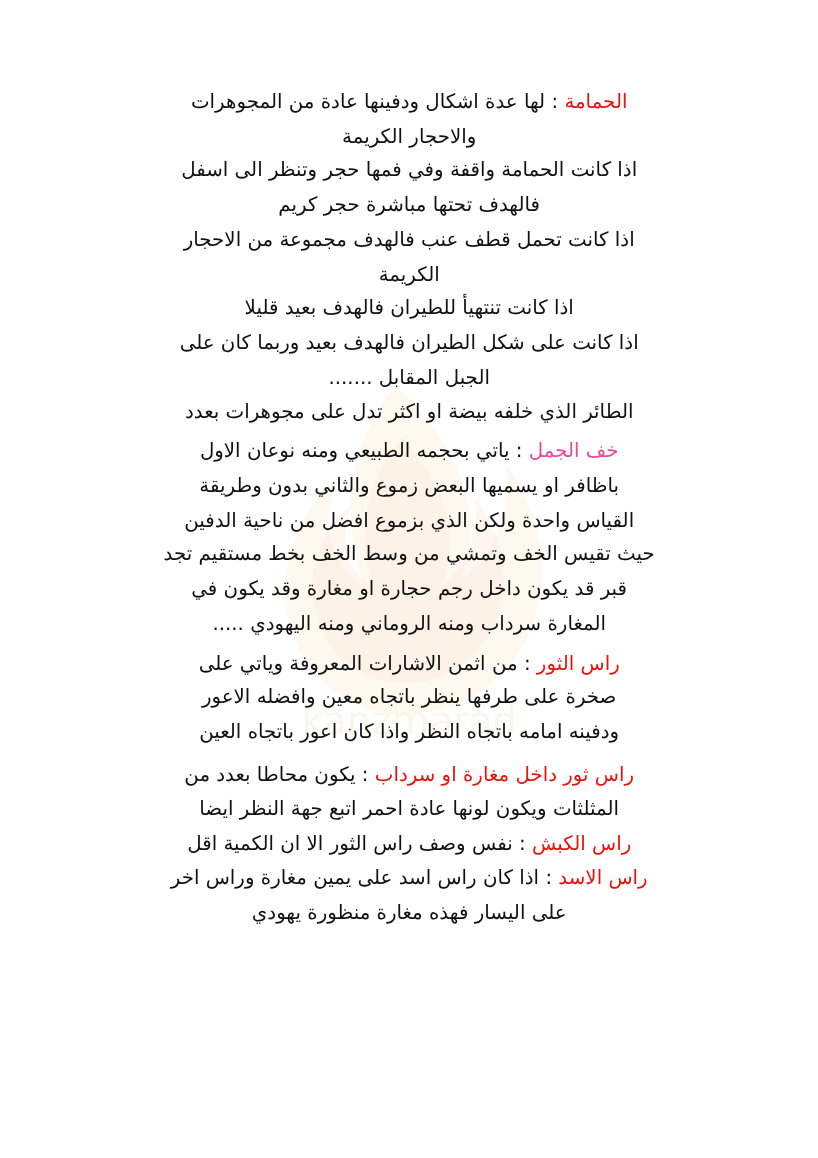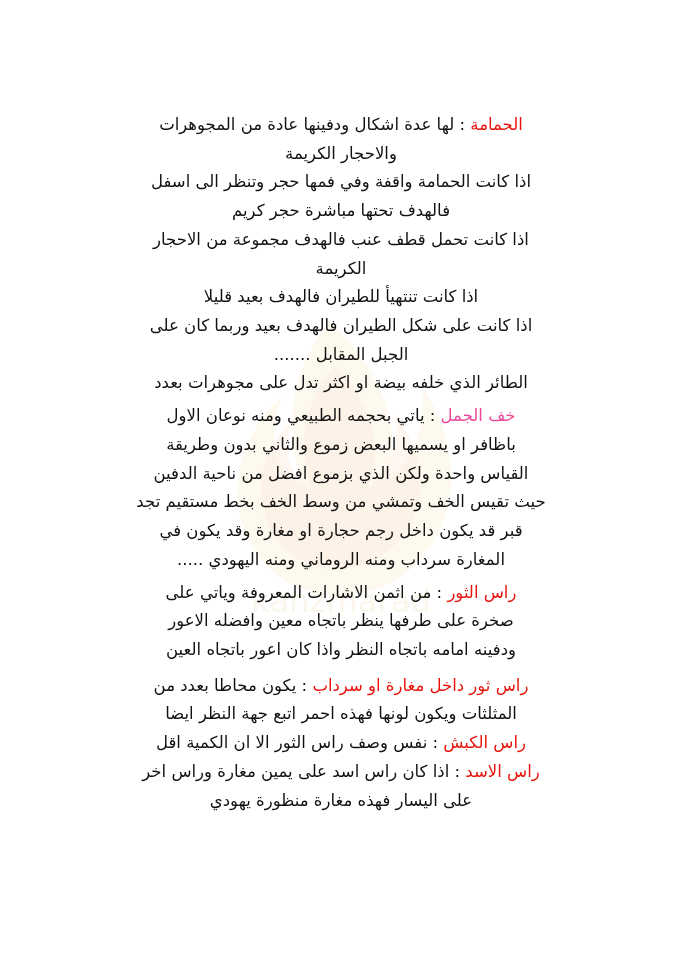--- a/index.html
+++ b/index.html
@@ -27,21 +27,20 @@
     opacity: 0.20;
     z-index: 0;
   }
 
   #page {
     position: relative;
     z-index: 1;
     padding: 72px 80px 40px 80px;
     box-sizing: border-box;
     width: 682px;
-    margin-top: 40px;
   }
 
   .para {
     text-align: center;
     direction: rtl;
     font-size: 16.5px;
     line-height: 1.62;
     color: #111111;
     margin: 0 0 2px 0;
     font-family: "DejaVu Sans", "Liberation Sans", sans-serif;
@@ -102,21 +101,21 @@
     <span class="term">راس الثور</span><span class="sep"> : </span><span>من اثمن الاشارات المعروفة وياتي على</span>
   </div>
   <div class="para"><span>صخرة على طرفها ينظر باتجاه معين وافضله الاعور</span></div>
   <div class="para"><span>ودفينه امامه باتجاه النظر واذا كان اعور باتجاه العين</span></div>
 
   <div class="gap-md"></div>
 
   <div class="para">
     <span class="term">راس ثور داخل مغارة او سرداب</span><span class="sep"> : </span><span>يكون محاطا بعدد من</span>
   </div>
-  <div class="para"><span>المثلثات ويكون لونها فهذه احمر اتبع جهة النظر ايضا</span></div>
+  <div class="para"><span>المثلثات ويكون لونها عادة احمر اتبع جهة النظر ايضا</span></div>
 
   <div class="para">
     <span class="term">راس الكبش</span><span class="sep"> : </span><span>نفس وصف راس الثور الا ان الكمية اقل</span>
   </div>
 
   <div class="para">
     <span class="term">راس الاسد</span><span class="sep"> : </span><span>اذا كان راس اسد على يمين مغارة وراس اخر</span>
   </div>
   <div class="para"><span>على اليسار فهذه مغارة منظورة يهودي</span></div>
 

